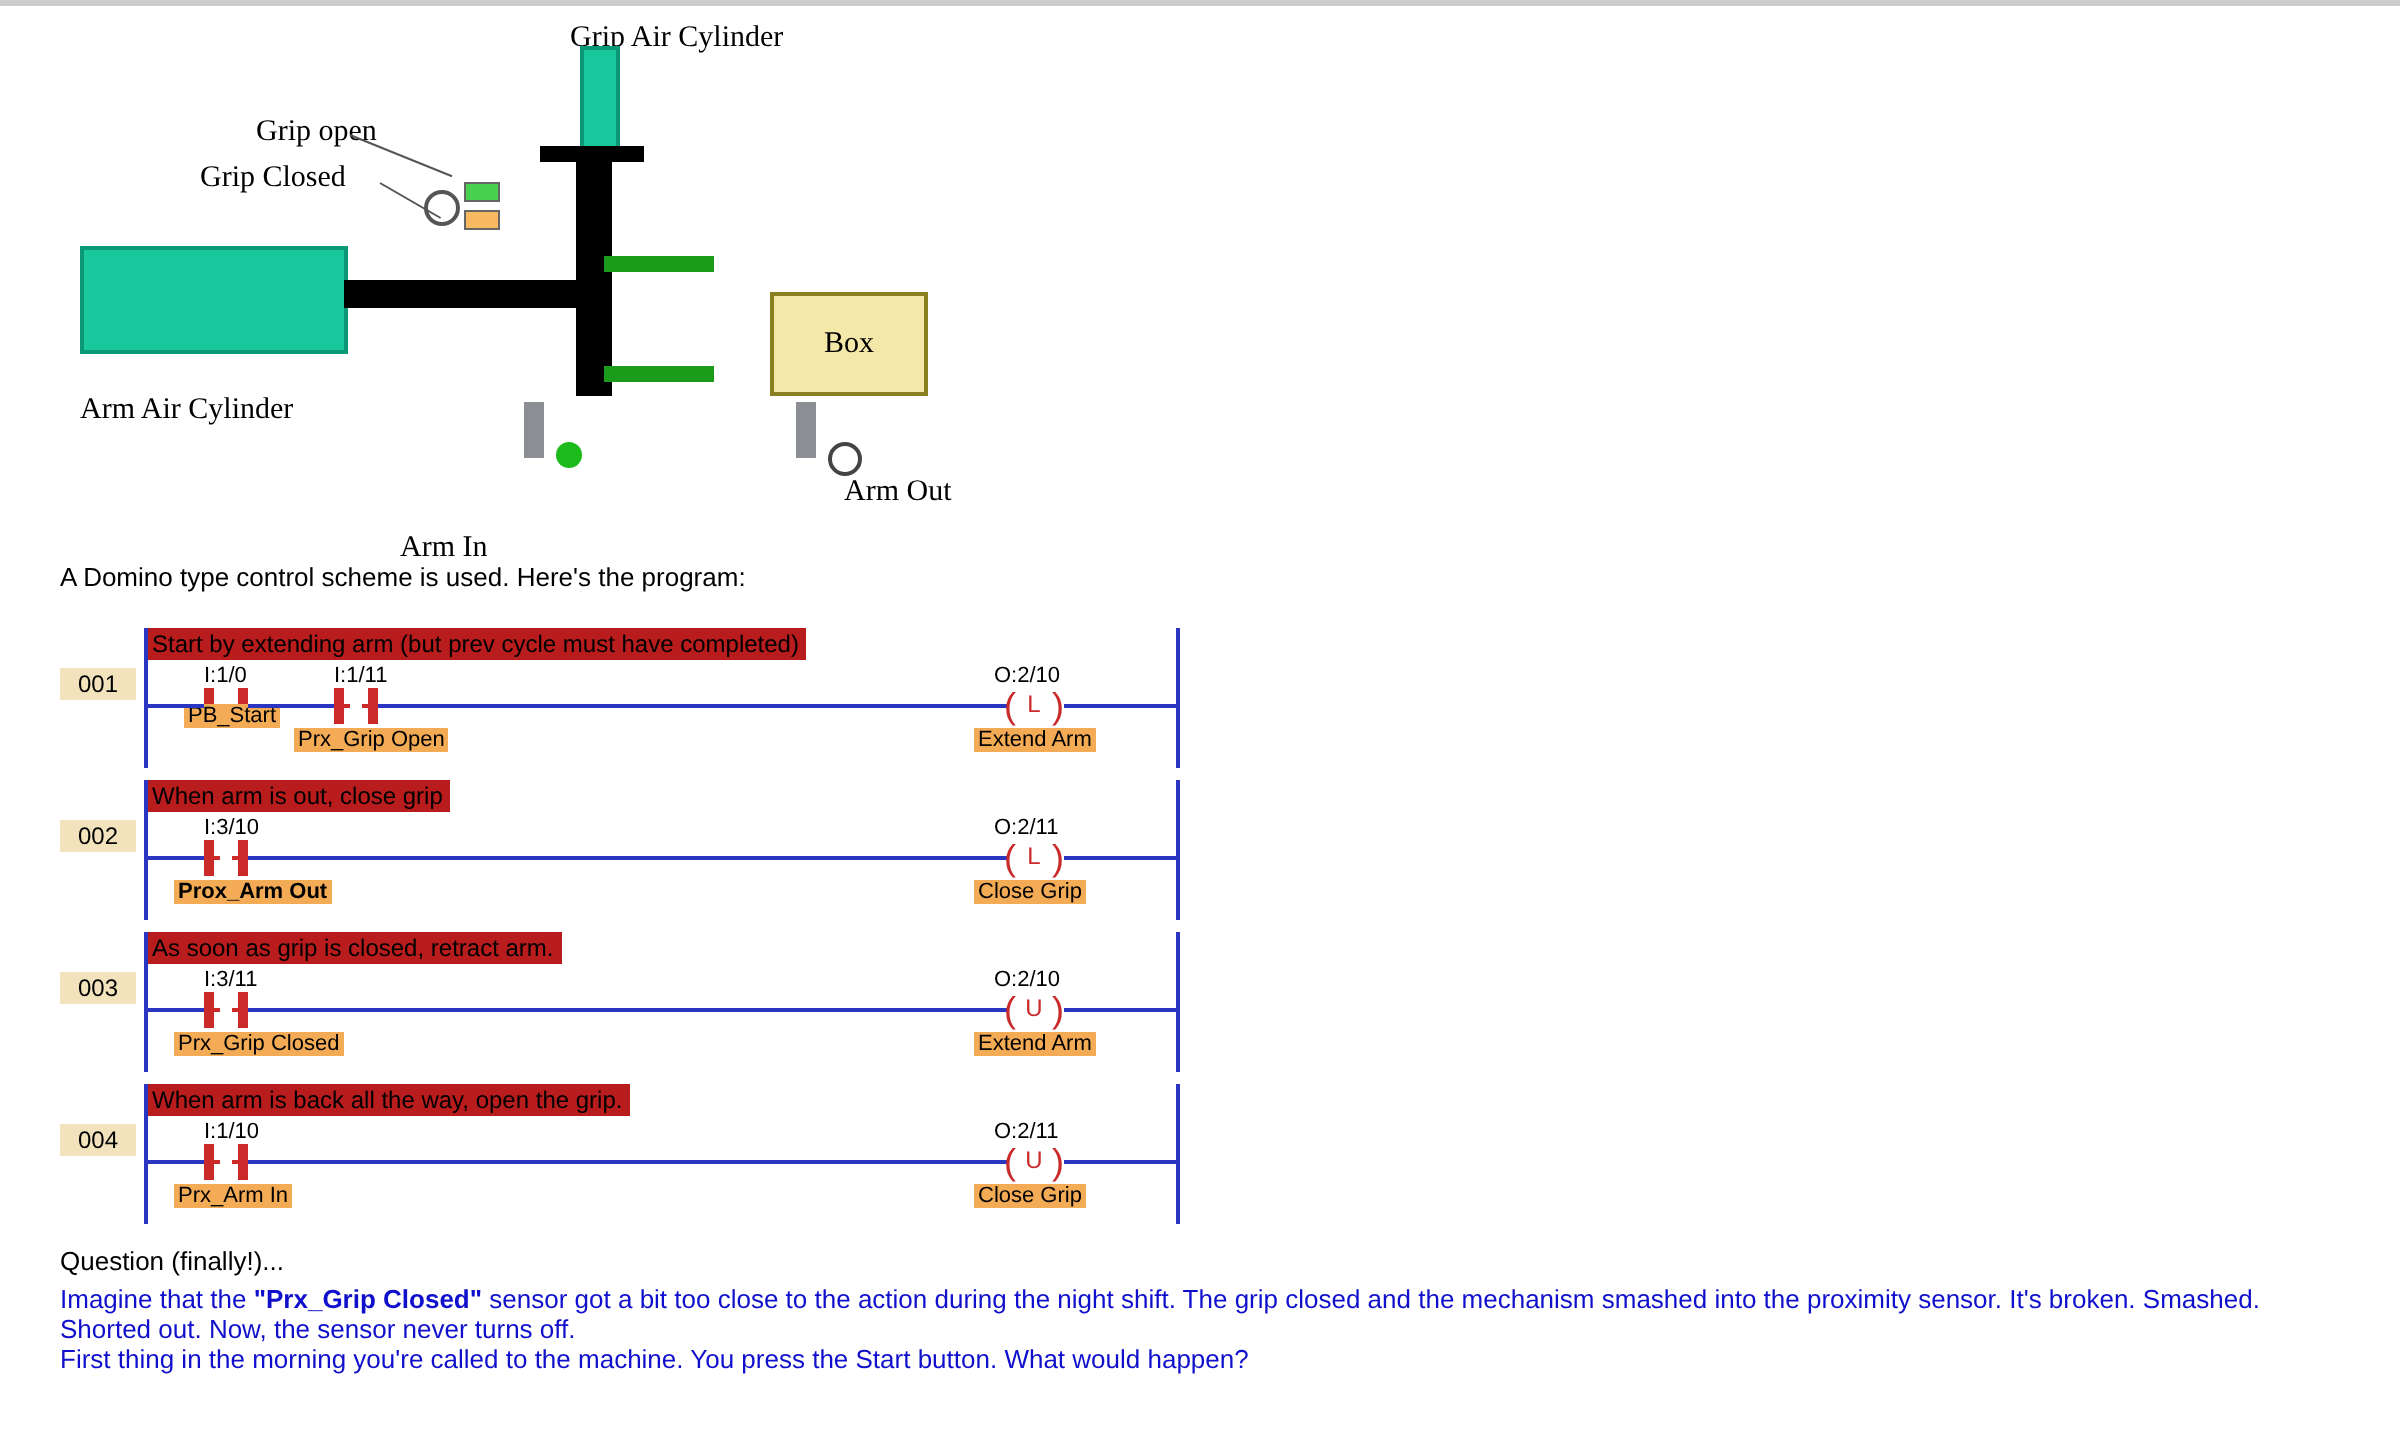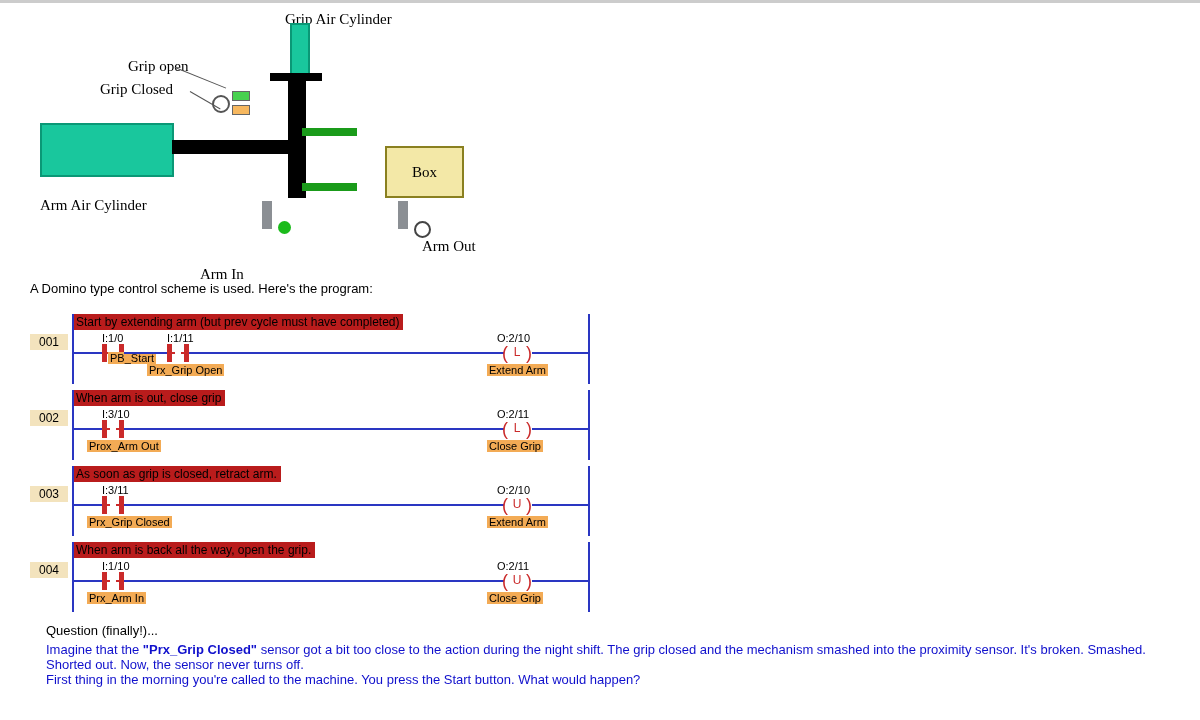--- a/index.html
+++ b/index.html
@@ -138,21 +138,20 @@
   .coil .paren{position:absolute;top:0;font-size:18px;line-height:18px;}
   .coil .pl{left:0;} .coil .pr{right:0;}
   .coil .ltr{position:absolute;left:0;right:0;top:1px;font-size:12px;}
   .tag-t{position:absolute; font-size:11px; color:#000; white-space:nowrap;}
   .tag-b{position:absolute; font-size:11px; color:#000; background:#f3ab55; padding:0 2px; white-space:nowrap;}
 
   
   .question{
     position:absolute; left:30px; top:620px; right:30px;
     font-size:13px;
-    margin-left:16px;
   }
   .question .qtitle{color:#000; margin-bottom:4px;}
   .blue{color:#1010cc;}
   .bold{font-weight:bold;}
 </style>
 </head>
 <body>
 
 <div class="page">
 
@@ -194,21 +193,21 @@
     <div class="rung" style="height:70px;">
       <div class="rungnum">001</div>
       <div class="rungbox">
         <div class="rail-l"></div>
         <div class="comment">Start by extending arm (but prev cycle must have completed)</div>
         <div class="tag-t" style="left:30px;top:18px;">I:1/0</div>
         <div class="xic" style="left:30px;top:30px;">
             <span class="gap-l"></span>
             <span class="gap-r"></span>
           </div>
-        <div class="tag-b" style="left:20px;top:38px;margin-left:16px;">PB_Start</div>
+        <div class="tag-b" style="left:20px;top:38px;">PB_Start</div>
         <div class="tag-t" style="left:95px;top:18px;">I:1/11</div>
         <div class="xic" style="left:95px;top:30px;">
             <span class="gap-l"></span>
             <span class="gap-r"></span>
           </div>
         <div class="tag-b" style="left:75px;top:50px;">Prx_Grip Open</div>
         <div class="wire" style="left:2px;top:38px;width:28px;"></div>
         <div class="wire" style="left:52px;top:38px;width:43px;"></div>
         <div class="wire" style="left:117px;top:38px;width:315px;"></div>
         <div class="tag-t" style="left:425px;top:18px;">O:2/10</div>
@@ -226,21 +225,21 @@
     <div class="rung" style="height:70px;">
       <div class="rungnum">002</div>
       <div class="rungbox">
         <div class="rail-l"></div>
         <div class="comment">When arm is out, close grip</div>
         <div class="tag-t" style="left:30px;top:18px;">I:3/10</div>
         <div class="xic" style="left:30px;top:30px;">
             <span class="gap-l"></span>
             <span class="gap-r"></span>
           </div>
-        <div class="tag-b" style="left:15px;top:50px;">Prox_Arm Out</div>
+        <div class="tag-b" style="left:15px;top:50px;font-weight:bold;">Prox_Arm Out</div>
         <div class="wire" style="left:2px;top:38px;width:28px;"></div>
         <div class="wire" style="left:52px;top:38px;width:380px;"></div>
         <div class="tag-t" style="left:425px;top:18px;">O:2/11</div>
         <div class="coil" style="left:430px;top:30px;">
             <span class="paren pl">(</span>
             <span class="ltr">L</span>
             <span class="paren pr">)</span>
           </div>
         <div class="tag-b" style="left:415px;top:50px;">Close Grip</div>
         <div class="wire" style="left:460px;top:38px;width:56px;"></div>

